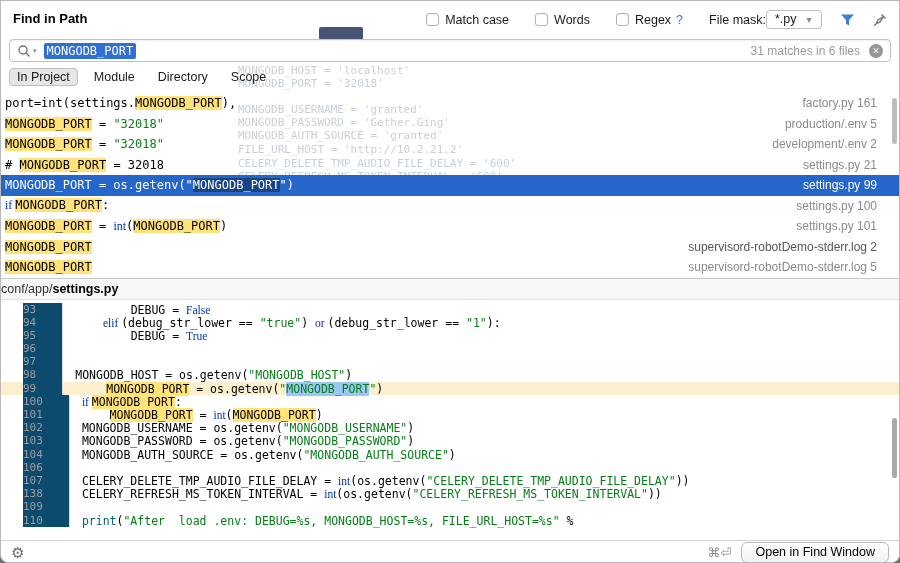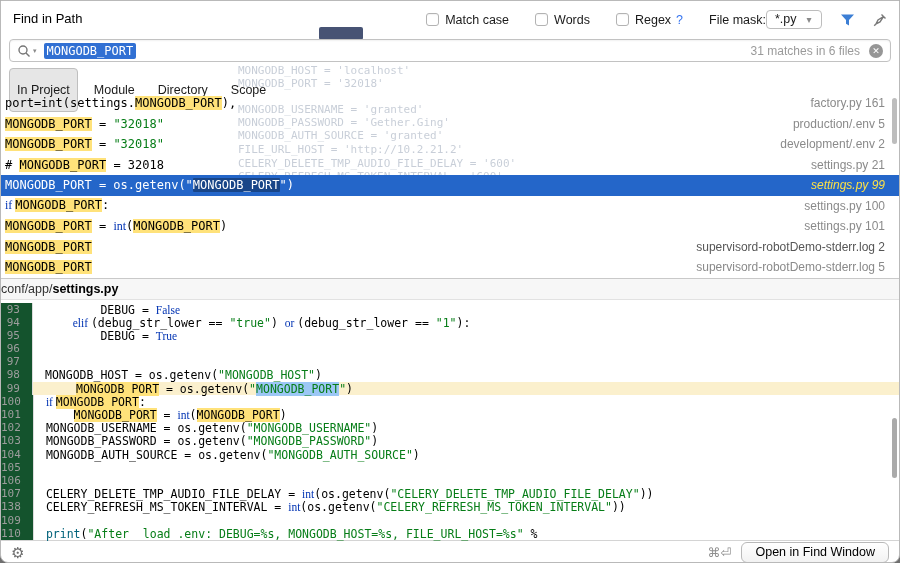--- a/index.html
+++ b/index.html
@@ -7,21 +7,21 @@
   .popup{position:relative;width:900px;height:563px;background:#fff;border:1px solid #b9b9b9;
          border-radius:0 0 8px 8px;overflow:hidden;font-family:"Liberation Sans",sans-serif;color:#000;}
   .layer{position:relative;z-index:2;}
   
   .ghost-layer{position:absolute;inset:0;z-index:1;pointer-events:none;}
   .ghost-line{position:absolute;font:11px "DejaVu Sans Mono",monospace;color:#7d8ca3;opacity:.42;white-space:pre;}
   .ghost-line.right{right:14px;text-align:right;}
   .ghost-blob{position:absolute;background:#27355c;border-radius:2px;}
   
   .header{position:relative;height:92px;}
-  .title{position:absolute;left:12px;top:10px;font-size:13px;font-weight:normal;}
+  .title{position:absolute;left:12px;top:10px;font-size:13px;font-weight:bold;}
   .opts{position:absolute;right:12px;top:9px;display:flex;align-items:center;font-size:12.5px;color:#1a1a1a;}
   .opt{display:flex;align-items:center;margin-left:26px;cursor:default;}
   .cbox{width:13px;height:13px;border:1px solid #b3b3b3;border-radius:3px;background:#fff;
         box-shadow:inset 0 1px 1px rgba(0,0,0,.05);margin-right:6px;flex:0 0 auto;}
   .help-q{color:#3574f0;margin-left:5px;}
   .mask-label{}
   .combo{display:inline-flex;align-items:center;border:1px solid #bdbdbd;border-radius:4px;
          padding:1px 5px 2px 8px;background:#fff;min-width:56px;}
   .combo .chev{color:#8a8a8a;font-size:10px;margin-left:10px;}
   .tool-icon{margin-left:18px;display:inline-flex;}
@@ -30,50 +30,50 @@
         border-radius:4px;background:#fff;display:flex;align-items:center;padding:0 7px;
         box-shadow:inset 0 1px 2px rgba(0,0,0,.06);}
   .query{margin-left:7px;font:12px "DejaVu Sans Mono",monospace;background:#3170d3;color:#fff;
          padding:1px 3px;border-radius:2px;}
   .summary{margin-left:auto;color:#9a9a9a;font-size:12px;margin-right:9px;white-space:nowrap;}
   .clear-btn{width:14px;height:14px;border-radius:50%;background:#969696;color:#fff;font-size:9px;
          line-height:14px;text-align:center;cursor:default;flex:0 0 auto;}
   
   .tabs{position:absolute;left:8px;top:67px;display:flex;align-items:center;font-size:12.5px;}
   .tab{padding:2px 7px;margin-right:9px;color:#1a1a1a;border-radius:4px;}
-  .tab.active{background:#e6e6e6;border:1px solid #bfbfbf;padding:14px 7px;}
+  .tab.active{background:#e6e6e6;border:1px solid #bfbfbf;padding:1px 7px;}
   
   .results{height:184.5px;position:relative;}
-  .result-row{display:flex;align-items:center;height:20.5px;padding:0 14px 0 4px;
+  .result-row{display:flex;align-items:center;height:20.5px;padding:0 22px 0 4px;
        font:12px "DejaVu Sans Mono",monospace;white-space:pre;cursor:default;}
   .result-code{overflow:hidden;}
   .result-file{margin-left:auto;padding-left:14px;font:12px "Liberation Sans",sans-serif;
        color:#8a8a8a;white-space:nowrap;}
   .result-file.fs{color:#565656;}
   .result-row.selected{background:#2466c9;}
-  .result-row.selected .result-file{color:#fde047;font-style:italic;}
+  .result-row.selected .result-file{color:#ffffff;}
   
   .seg-pln{color:#000;}
   .seg-kw{color:#0033b3;font-family:Liberation Serif, serif;}
   .seg-str{color:#067d17;}
   .seg-fn{color:#00627a;}
   .seg-match{background:#ffe27a;color:#000;}
   .seg-wht{color:#fff;}
   .seg-whtm{color:#fff;background:rgba(0,0,0,.32);border-radius:1px;}
   .seg-selblue{background:#9cc7f5;color:#067d17;}
   
   .preview-header{height:22px;background:#f7f7f7;border-top:1px solid #c9c9c9;border-bottom:1px solid #e2e2e2;
        display:flex;align-items:center;padding-left:0;font-size:12.5px;}
   .preview-header .path{color:#333;}
   .preview-header .fname{font-weight:bold;color:#000;}
   .code-area{height:240px;position:relative;padding-top:3px;background:#fff;}
   .code-line{display:flex;height:13.2px;line-height:13.2px;font:11.5px "DejaVu Sans Mono",monospace;white-space:pre;}
   .code-line.hl{background:#fbf0cd;gap:31px;}
-  .gutter{flex:0 0 32px;text-align:right;padding-right:12px;color:#9d9d9d;background:#14532d;
-       border-right:1px solid #dcdcdc;margin-right:12px;font-size:11px;}
+  .gutter{flex:0 0 32px;text-align:right;padding-right:26px;color:#9d9d9d;background:#0c4a6e;
+       border-right:1px solid #dcdcdc;margin-right:12px;font-size:11px;margin-left:22px;}
   
   .vscroll{position:absolute;width:5px;border-radius:2.5px;background:#bdbdbd;z-index:3;}
   
   .footer{height:24px;border-top:1px solid #d4d4d4;display:flex;align-items:center;padding:0 10px;}
   .gear{color:#6d6d6d;font-size:15px;line-height:15px;}
   .footer-right{margin-left:auto;display:flex;align-items:center;}
   .shortcut{color:#8e8e8e;font-size:13px;margin-right:10px;}
   .find-btn{font-size:12.5px;padding:2px 13px 3px;border:1px solid #b9b9b9;border-radius:6px;
        background:linear-gradient(#ffffff,#f2f2f2);color:#000;}
 </style>
@@ -182,21 +182,20 @@
           <div class="code-line"><span class="gutter">95</span><span class="code-text"><span class="seg-pln">        DEBUG = </span><span class="seg-kw">True</span></span></div>
           <div class="code-line"><span class="gutter">96</span><span class="code-text"></span></div>
           <div class="code-line"><span class="gutter">97</span><span class="code-text"></span></div>
           <div class="code-line"><span class="gutter">98</span><span class="code-text"><span class="seg-pln">MONGODB_HOST = os.getenv(</span><span class="seg-str">"MONGODB_HOST"</span><span class="seg-pln">)</span></span></div>
           <div class="code-line hl"><span class="gutter">99</span><span class="code-text"><span class="seg-match">MONGODB_PORT</span><span class="seg-pln"> = os.getenv(</span><span class="seg-str">"</span><span class="seg-selblue">MONGODB_PORT</span><span class="seg-str">"</span><span class="seg-pln">)</span></span></div>
           <div class="code-line"><span class="gutter">100</span><span class="code-text"><span class="seg-kw">if </span><span class="seg-match">MONGODB_PORT</span><span class="seg-pln">:</span></span></div>
           <div class="code-line"><span class="gutter">101</span><span class="code-text"><span class="seg-pln">    </span><span class="seg-match">MONGODB_PORT</span><span class="seg-pln"> = </span><span class="seg-kw">int</span><span class="seg-pln">(</span><span class="seg-match">MONGODB_PORT</span><span class="seg-pln">)</span></span></div>
           <div class="code-line"><span class="gutter">102</span><span class="code-text"><span class="seg-pln">MONGODB_USERNAME = os.getenv(</span><span class="seg-str">"MONGODB_USERNAME"</span><span class="seg-pln">)</span></span></div>
           <div class="code-line"><span class="gutter">103</span><span class="code-text"><span class="seg-pln">MONGODB_PASSWORD = os.getenv(</span><span class="seg-str">"MONGODB_PASSWORD"</span><span class="seg-pln">)</span></span></div>
           <div class="code-line"><span class="gutter">104</span><span class="code-text"><span class="seg-pln">MONGODB_AUTH_SOURCE = os.getenv(</span><span class="seg-str">"MONGODB_AUTH_SOURCE"</span><span class="seg-pln">)</span></span></div>
-          <div class="code-line"><span class="gutter">105</span><span class="code-text"></span></div>
           <div class="code-line"><span class="gutter">106</span></div>
           <div class="code-line"><span class="gutter">107</span><span class="code-text"><span class="seg-pln">CELERY_DELETE_TMP_AUDIO_FILE_DELAY = </span><span class="seg-kw">int</span><span class="seg-pln">(os.getenv(</span><span class="seg-str">"CELERY_DELETE_TMP_AUDIO_FILE_DELAY"</span><span class="seg-pln">))</span></span></div>
           <div class="code-line"><span class="gutter">138</span><span class="code-text"><span class="seg-pln">CELERY_REFRESH_MS_TOKEN_INTERVAL = </span><span class="seg-kw">int</span><span class="seg-pln">(os.getenv(</span><span class="seg-str">"CELERY_REFRESH_MS_TOKEN_INTERVAL"</span><span class="seg-pln">))</span></span></div>
           <div class="code-line"><span class="gutter">109</span><span class="code-text"></span></div>
           <div class="code-line"><span class="gutter">110</span><span class="code-text"><span class="seg-fn">print</span><span class="seg-pln">(</span><span class="seg-str">"After  load .env: DEBUG=%s, MONGODB_HOST=%s, FILE_URL_HOST=%s"</span><span class="seg-pln"> %</span></span></div>
         </div>
     </div>
 
     <div class="footer">
       <span class="gear">⚙</span>

